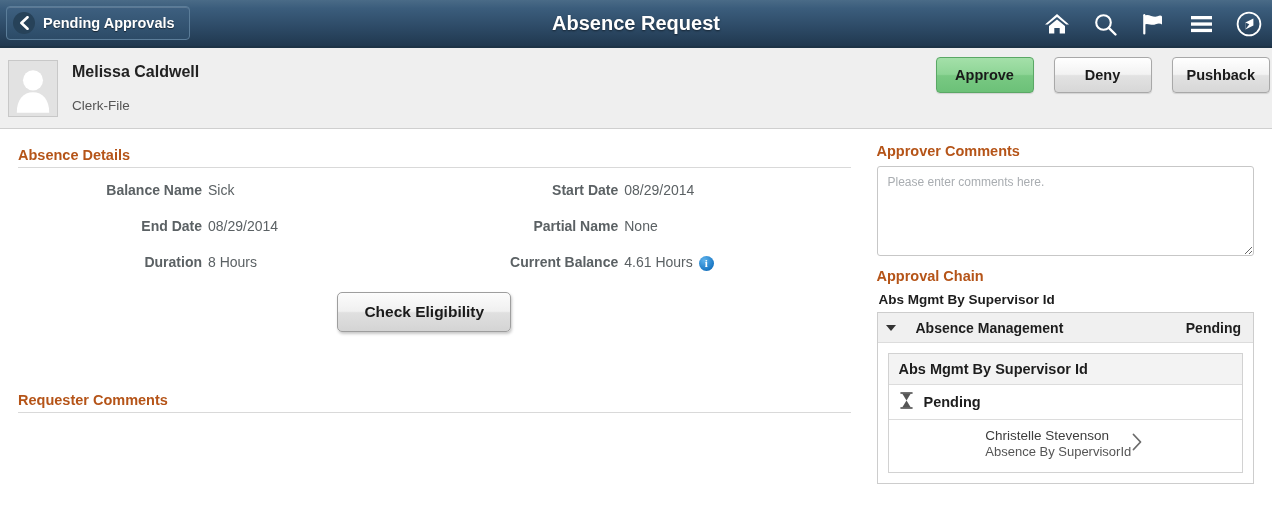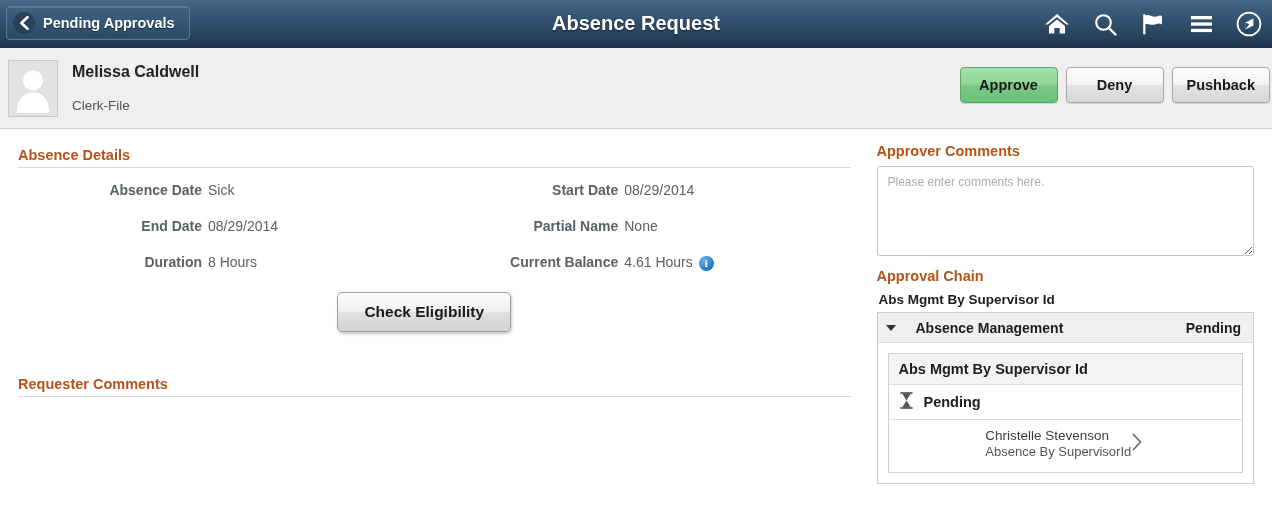--- a/index.html
+++ b/index.html
@@ -73,22 +73,22 @@
   .avatar-inner {
     width: 100%; height: 100%;
     background: #e2e2e2;
     display: flex; align-items: flex-end; justify-content: center;
     overflow: hidden;
   }
   .person-text { margin-left: 14px; }
   .person-name { font-size: 16px; font-weight: bold; color: #222; line-height: 20px; }
   .person-role { font-size: 13.5px; color: #555; line-height: 18px; margin-top: 15px; }
   .action-buttons {
-    position: absolute; right: 2px; top: 19px;
-    display: flex; gap: 8px;
+    position: absolute; right: 2px; top: 9px;
+    display: flex; gap: 20px;
   }
   .btn {
     height: 36px; min-width: 98px;
     padding: 0 14px;
     border: 1px solid #a8a8a8;
     border-radius: 4px;
     font-size: 14.5px; font-weight: bold; color: #1a1a1a;
     background: linear-gradient(to bottom, #ffffff 0%, #f2f2f2 48%, #e2e2e2 52%, #d7d7d7 100%);
     box-shadow: 0 1px 1px rgba(0,0,0,.12);
     cursor: pointer;
@@ -136,21 +136,21 @@
   .check-wrap { display: flex; justify-content: center; margin-top: 2px; padding-right: 20px; }
   .check-btn {
     height: 40px; padding: 0 26px;
     font-size: 15.5px; font-weight: bold; color: #1a1a1a;
     border: 1px solid #9e9e9e; border-radius: 5px;
     background: linear-gradient(to bottom, #fcfcfc 0%, #f0f0f0 48%, #e0e0e0 52%, #d4d4d4 100%);
     box-shadow: 1px 2px 3px rgba(0,0,0,.22);
     cursor: pointer;
     font-family: "Liberation Sans", sans-serif;
   }
-  .req-head { margin-top: 44px; }
+  .req-head { margin-top: 60px; }
 
   
   .comment-box {
     width: 100%; height: 90px;
     border: 1px solid #c7c7c7;
     border-radius: 3px;
     background: #fff;
     padding: 8px 10px;
     font-size: 12px; color: #333;
     font-family: "Liberation Sans", sans-serif;
@@ -265,21 +265,21 @@
 </div>
 
 <div class="content">
 
   <div class="col-left">
     <div class="sec-head">Absence Details</div>
 
     <div class="fields">
       <div class="fcol">
         <div class="frow">
-          <div class="flabel">Absence Date</div>
+          <div class="flabel">Balance Name</div>
           <div class="fvalue">Sick</div>
         </div>
         <div class="frow">
           <div class="flabel">End Date</div>
           <div class="fvalue">08/29/2014</div>
         </div>
         <div class="frow">
           <div class="flabel">Duration</div>
           <div class="fvalue">8 Hours</div>
         </div>

